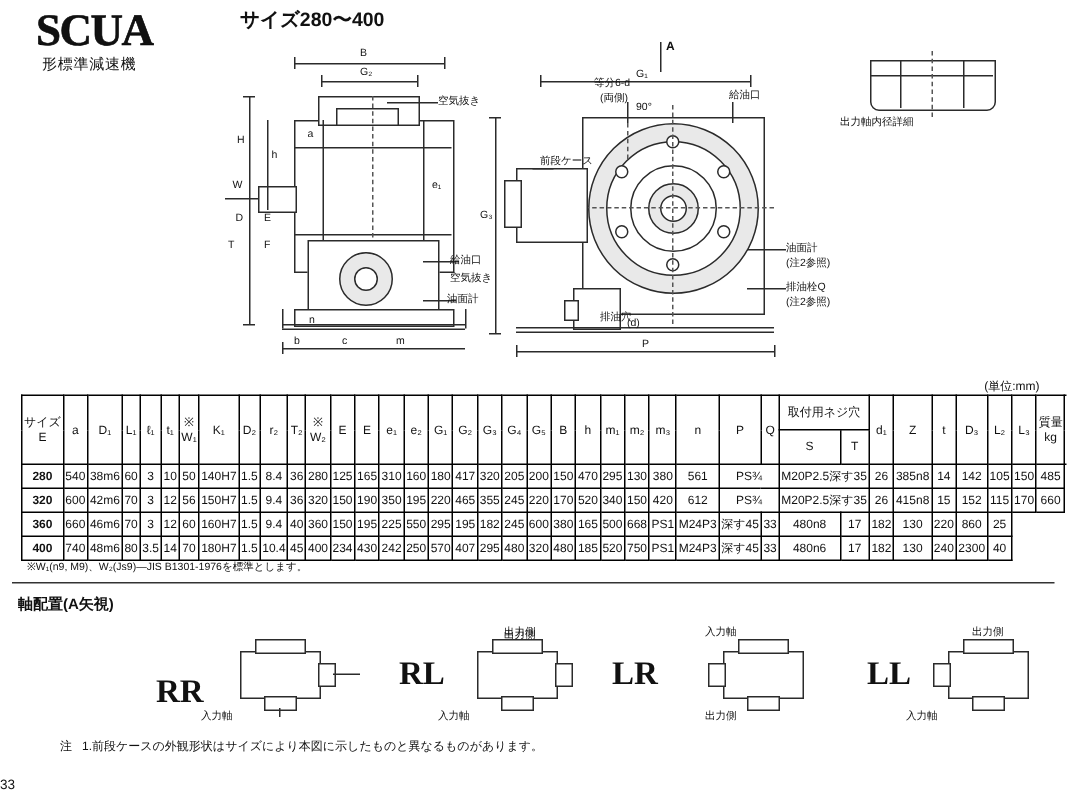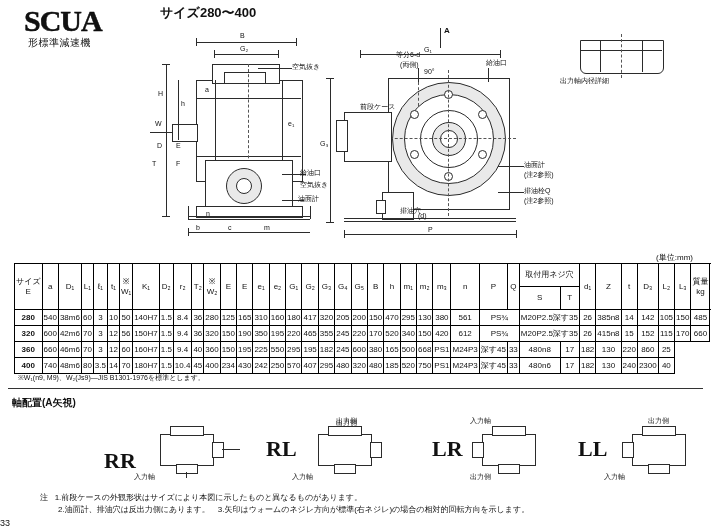--- a/index.html
+++ b/index.html
@@ -452,21 +452,21 @@
     <div class="ln vl" style="left:186px;top:60px;height:6px;"></div>
 
     <div class="arrlabel" style="left:266px;top:24px;">RL</div>
     <div class="box" style="left:318px;top:22px;width:52px;height:30px;"></div>
     <div class="box" style="left:328px;top:14px;width:32px;height:8px;"></div>
     <div class="box" style="left:370px;top:30px;width:10px;height:14px;"></div>
     <div class="box" style="left:334px;top:52px;width:20px;height:8px;"></div>
     <div class="lbl" style="left:336px;top:4px;">出力側</div>
     <div class="lbl" style="left:292px;top:60px;">入力軸</div>
 
-    <div class="arrlabel" style="left:432px;top:24px;">LR</div>
+    <div class="arrlabel" style="left:408px;top:24px;">LR</div>
     <div class="box" style="left:482px;top:22px;width:52px;height:30px;"></div>
     <div class="box" style="left:492px;top:14px;width:32px;height:8px;"></div>
     <div class="box" style="left:472px;top:30px;width:10px;height:14px;"></div>
     <div class="box" style="left:498px;top:52px;width:20px;height:8px;"></div>
     <div class="lbl" style="left:470px;top:4px;">入力軸</div>
     <div class="lbl" style="left:470px;top:60px;">出力側</div>
 
     <div class="arrlabel" style="left:578px;top:24px;">LL</div>
     <div class="box" style="left:632px;top:22px;width:52px;height:30px;"></div>
     <div class="box" style="left:642px;top:14px;width:32px;height:8px;"></div>
@@ -474,19 +474,16 @@
     <div class="box" style="left:648px;top:52px;width:20px;height:8px;"></div>
     <div class="lbl" style="left:648px;top:4px;">出力側</div>
     <div class="lbl" style="left:604px;top:60px;">入力軸</div>
   </div>
 
   <div class="notes">
     <div>
       <span>注</span>
       &nbsp;&nbsp;<span>1.前段ケースの外観形状はサイズにより本図に示したものと異なるものがあります。</span>
     </div>
-    <div style="padding-left:18px;">
-      <span>2.油面計、排油穴は反出力側にあります。　3.矢印はウォームのネジレ方向が標準(右ネジレ)の場合の相対的回転方向を示します。</span>
-    </div>
   </div>
 
   <div class="pageno">33</div>
 </div>
 
 </body></html>

